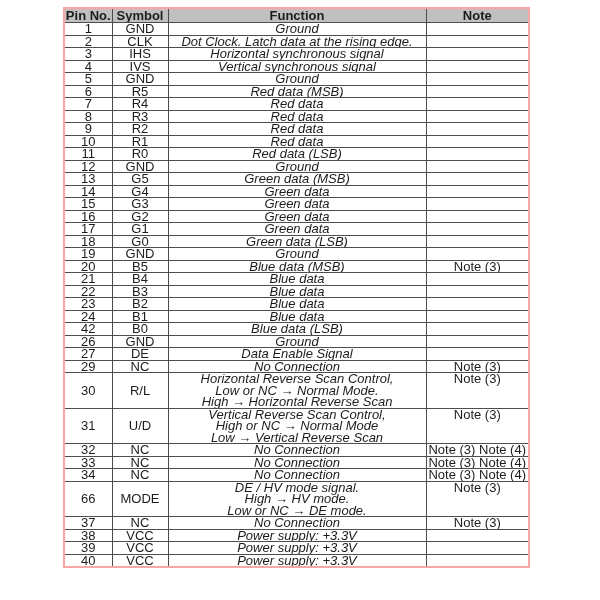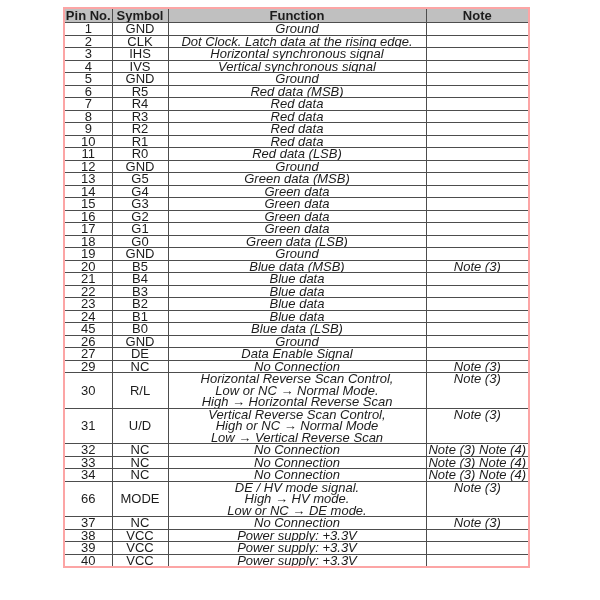--- a/index.html
+++ b/index.html
@@ -41,21 +41,20 @@
     font-weight: bold;
     height: 13px;
     line-height: 13px;
   }
   table.pin-table td {
     vertical-align: middle;
     height: 11.5px;
   }
   table.pin-table td.note-cell {
     vertical-align: top;
-    font-style: italic;
   }
   .fn-line { display: block; font-style: italic; }
 </style>
 </head>
 <body>
 
 <div class="page">
   <table class="pin-table">
     <colgroup id="cols">
         <col style="width: 48px;">
@@ -258,21 +257,21 @@
         </tr>
         <tr>
           <td>24</td>
           <td>B1</td>
           <td>
             <span class="fn-line">Blue data</span>
           </td>
           <td class="note-cell"></td>
         </tr>
         <tr>
-          <td>45</td>
+          <td>42</td>
           <td>B0</td>
           <td>
             <span class="fn-line">Blue data (LSB)</span>
           </td>
           <td class="note-cell"></td>
         </tr>
         <tr>
           <td>26</td>
           <td>GND</td>
           <td>

